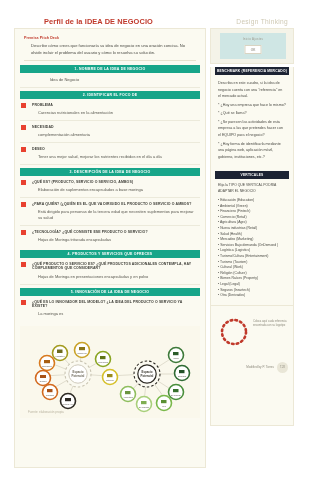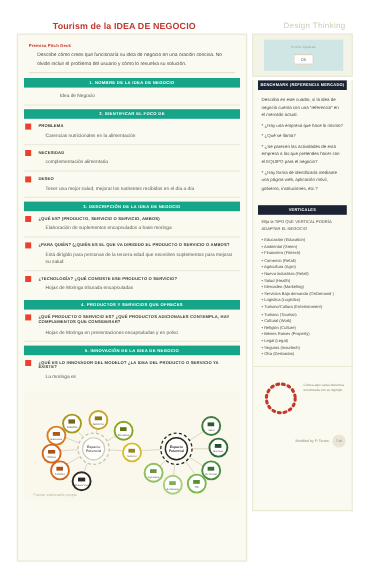--- a/index.html
+++ b/index.html
@@ -145,21 +145,21 @@
     display: flex; align-items: center; justify-content: center;
     font-size: 2.6px; color: #8d8a7d;
   }
 </style>
 </head>
 <body>
 
 <div class="page">
 
   <div class="hdr">
-    <div class="hdr-title">Tourism de la IDEA DE NEGOCIO</div>
+    <div class="hdr-title">Perfil de la IDEA DE NEGOCIO</div>
     <div class="hdr-brand">Design Thinking</div>
   </div>
 
   <div class="main">
 
     <div class="pitch">
       <div class="pitch-label">Premisa Pitch Deck</div>
       <div class="pitch-text">Describe cómo crees que funcionaría su idea de negocio en una oración concisa. No olvide incluir el problema del usuario y cómo lo resuelva su solución.</div>
       <div class="pitch-underline"></div>
     </div>

